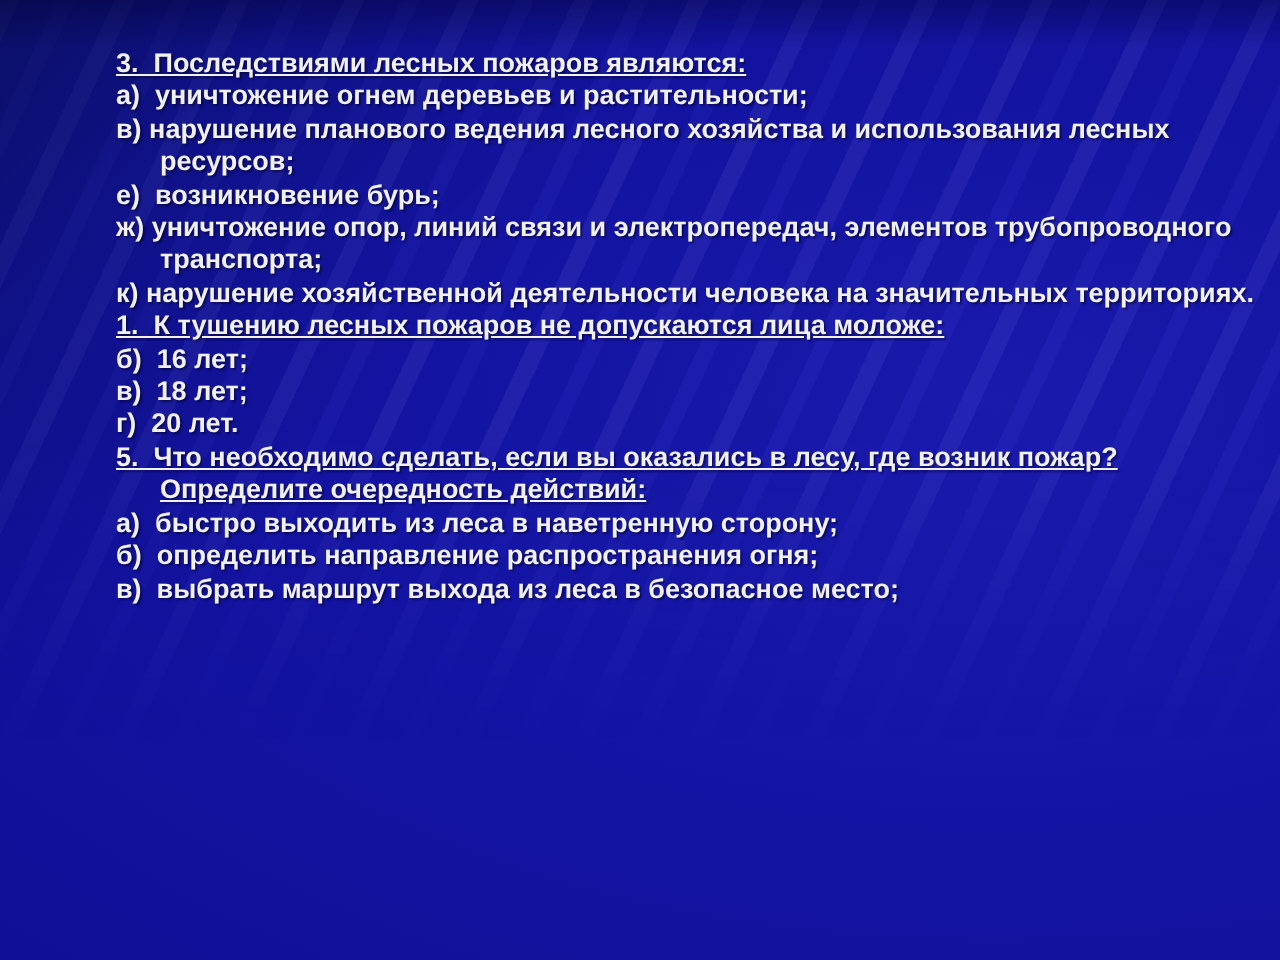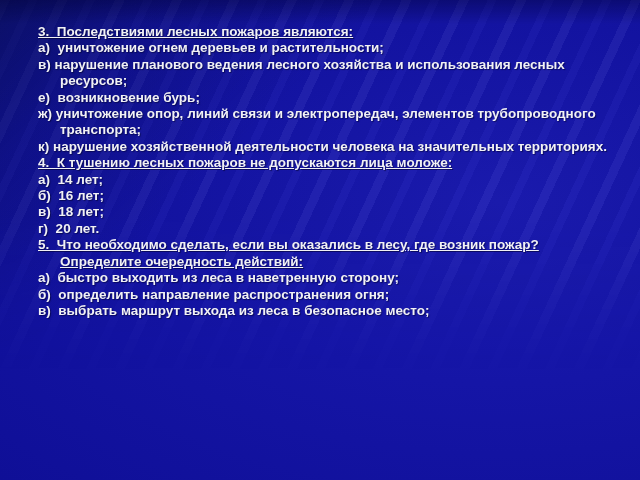--- a/index.html
+++ b/index.html
@@ -47,21 +47,21 @@
         rgba(180,195,245,0.10) 280deg,
         rgba(170,185,240,0) 286deg,
         rgba(170,185,240,0) 338deg,
         rgba(175,190,242,0.16) 345deg,
         rgba(175,190,242,0.16) 351deg,
         rgba(170,185,240,0) 357deg,
         rgba(170,185,240,0) 360deg);
   }
   .content {
     position: absolute; left: 0; top: 24px; width: 640px;
-    padding-left: 38px; box-sizing: border-box;
+    padding-left: 58px; box-sizing: border-box;
   }
   .line {
     margin: 0;
     font-size: 13.5px;
     line-height: 16.4px;
     font-weight: 700;
     color: #f1f1f4;
     white-space: pre;            
     padding-left: 22px;          
     text-indent: -22px;
@@ -77,22 +77,21 @@
   <div class="bg-texture"></div>
   <div class="content" id="content">
       <p class="line heading">3.  Последствиями лесных пожаров являются:</p>
       <p class="line item">а)  уничтожение огнем деревьев и растительности;</p>
       <p class="line item">в) нарушение планового ведения лесного хозяйства и использования лесных
 ресурсов;</p>
       <p class="line item">е)  возникновение бурь;</p>
       <p class="line item">ж) уничтожение опор, линий связи и электропередач, элементов трубопроводного
 транспорта;</p>
       <p class="line item">к) нарушение хозяйственной деятельности человека на значительных территориях.</p>
-      <p class="line heading">4.  К тушению лесных пожаров не допускаются лица моложе:</p>
-      <p class="line item">а)  14 лет;</p>
+      <p class="line heading">1.  К тушению лесных пожаров не допускаются лица моложе:</p>
       <p class="line item">б)  16 лет;</p>
       <p class="line item">в)  18 лет;</p>
       <p class="line item">г)  20 лет.</p>
       <p class="line heading">5.  Что необходимо сделать, если вы оказались в лесу, где возник пожар?
 Определите очередность действий:</p>
       <p class="line item">а)  быстро выходить из леса в наветренную сторону;</p>
       <p class="line item">б)  определить направление распространения огня;</p>
       <p class="line item">в)  выбрать маршрут выхода из леса в безопасное место;</p>
     </div>
 </div>

